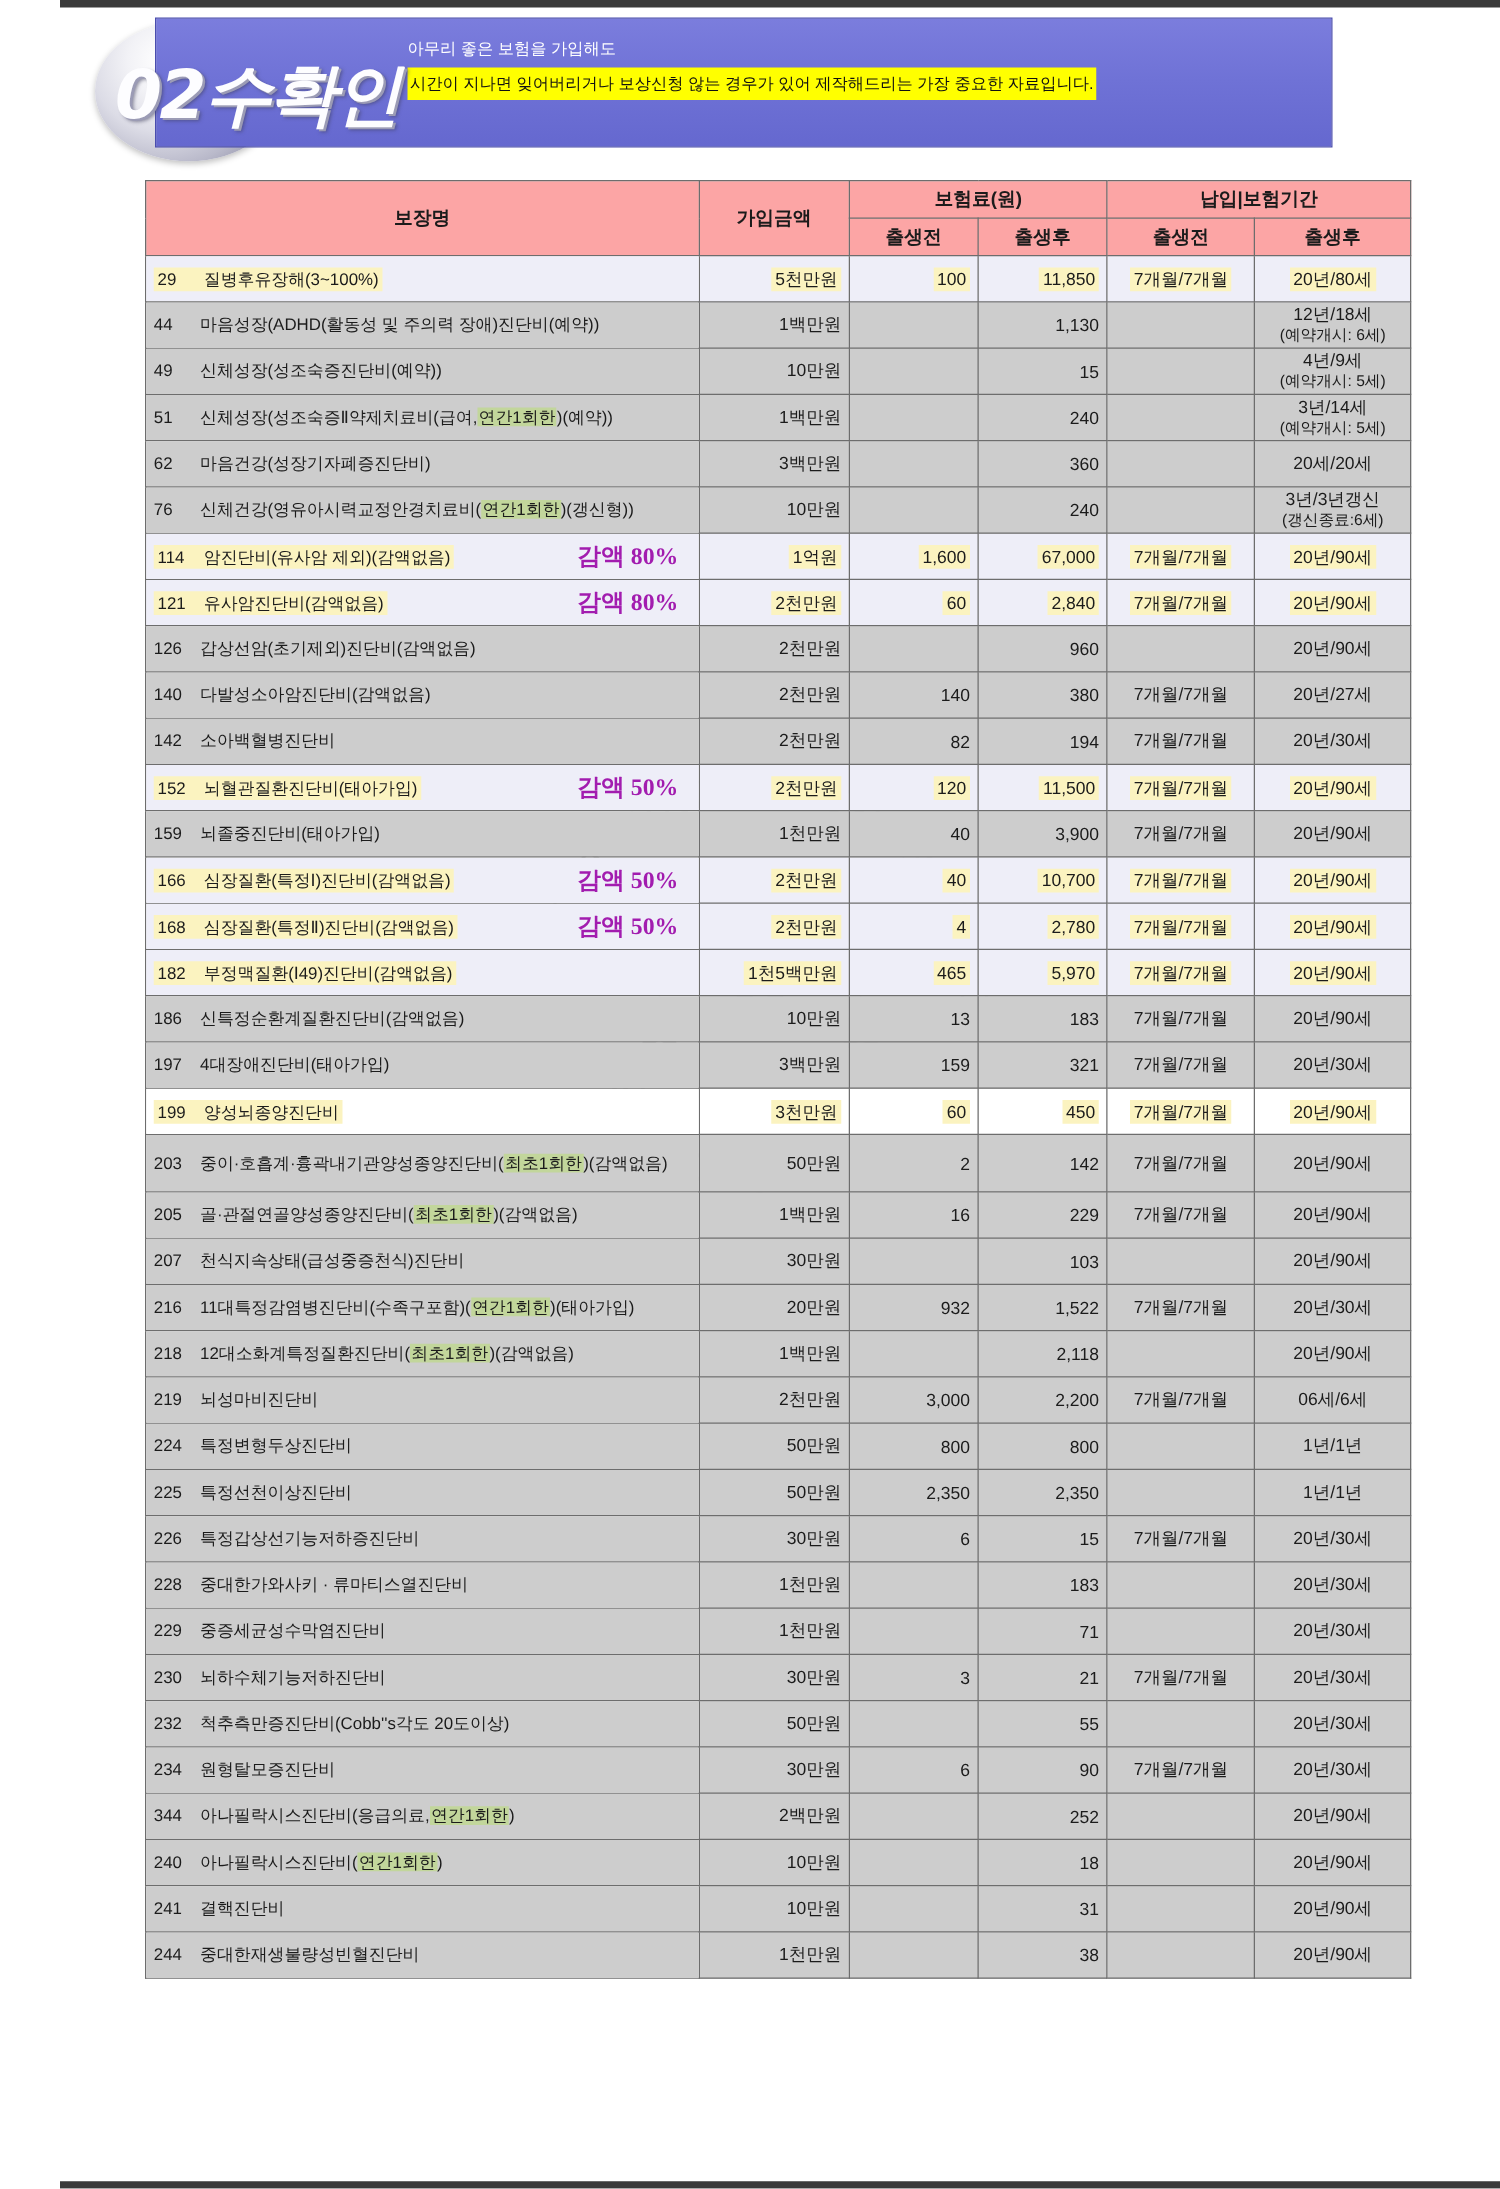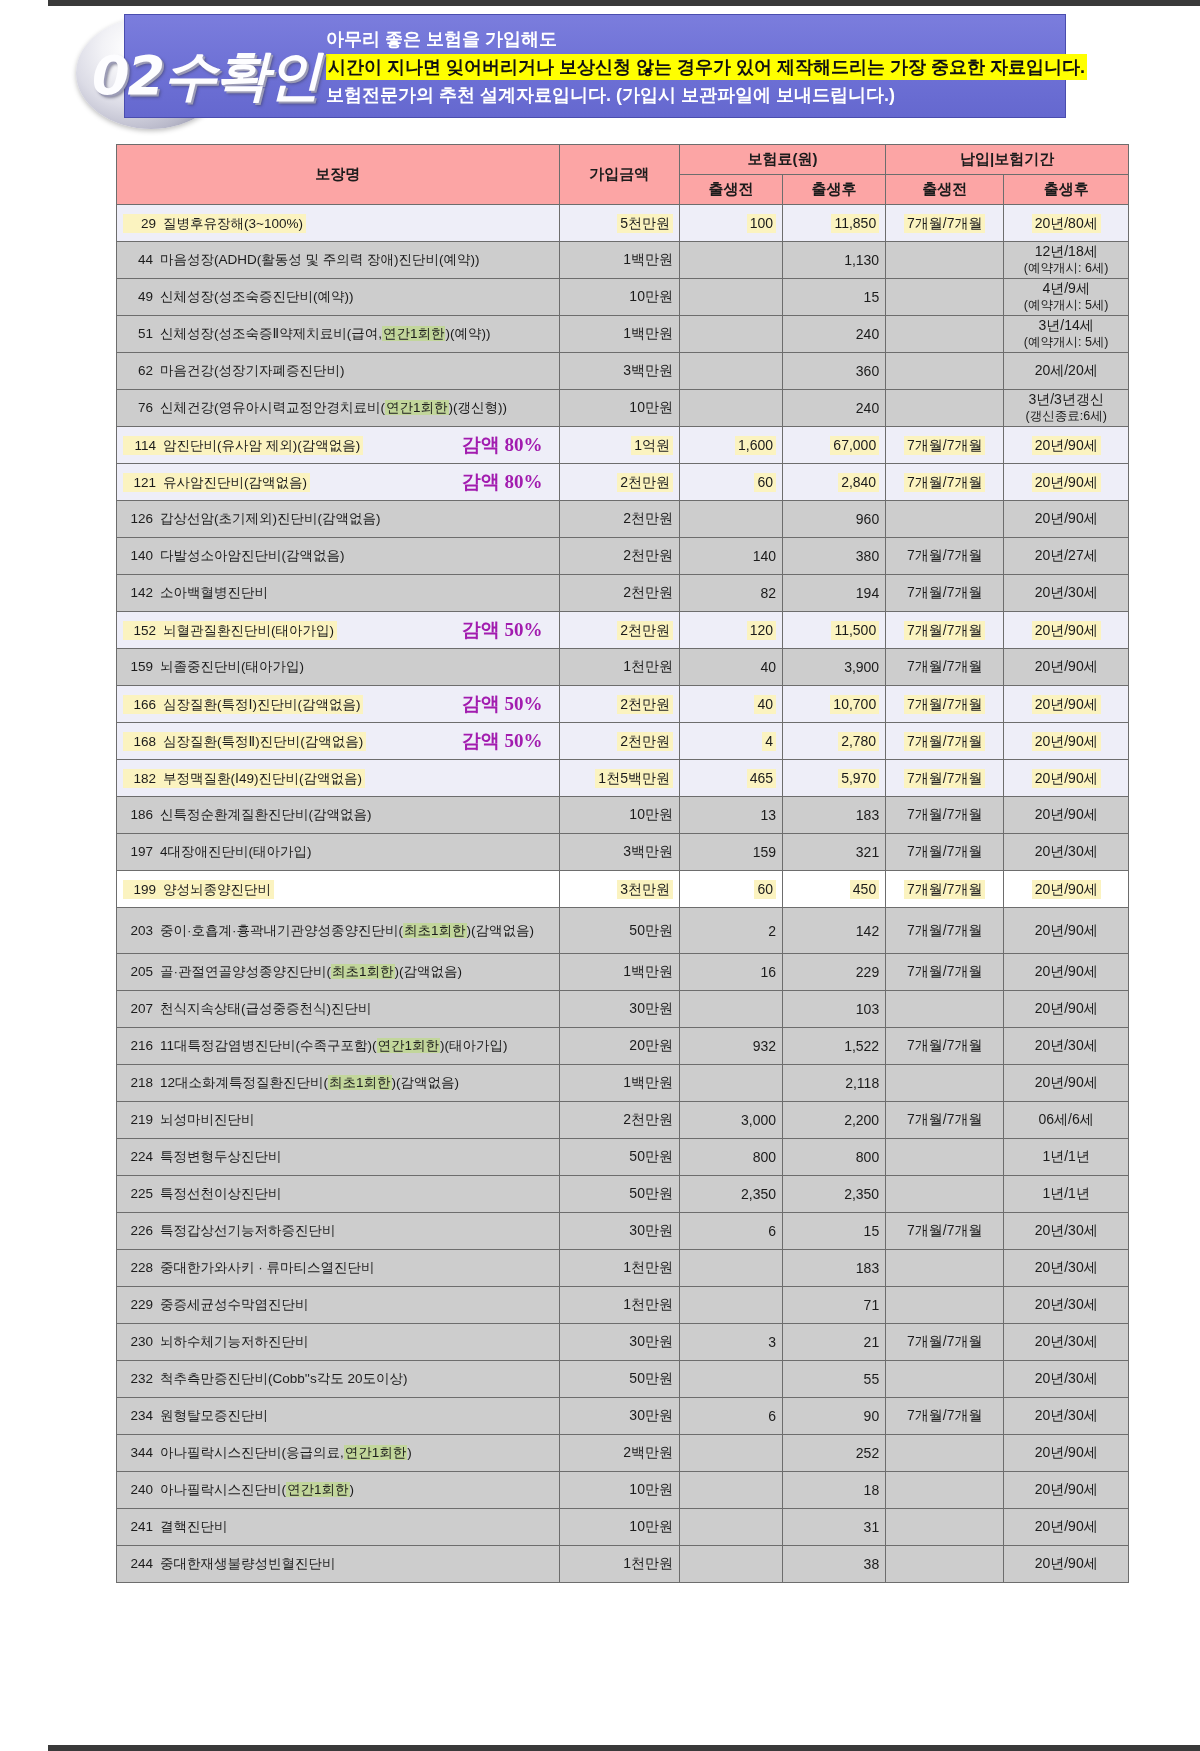--- a/index.html
+++ b/index.html
@@ -72,22 +72,22 @@
     white-space: nowrap;
     z-index: 5;
   }
   .banner-lines {
     position: absolute;
     left: 250px; top: 12px;
     width: 740px;
   }
   .bline {
     color: #ffffff;
-    font-size: 18px;
-    font-weight: bold;
+    font-size: 13px;
+    font-weight: normal;
     line-height: 26px;
     white-space: nowrap;
     margin-bottom: 2px;
   }
   .bline.hl {
     background: #ffff00;
     color: #111111;
     display: inline-block;
     padding: 0 2px;
   }
@@ -155,21 +155,21 @@
     position: absolute;
     right: 16px; top: 50%;
     transform: translateY(-50%);
     color: #a21caf;
     font-size: 19px;
     font-weight: bold;
     font-family: "Liberation Serif", serif;
     white-space: nowrap;
   }
   .num { font-size: 14px; }
-  .idx { display: inline-block; min-width: 30px; text-align: right; margin-right: 7px; }
+  .idx { display: inline-block; min-width: 30px; text-align: left; margin-right: 7px; }
   .nm-wrap { display: inline-block; }
   .sub { display: block; font-size: 12.5px; line-height: 16px; }
   td.ta .two { display: block; line-height: 17px; text-align: center; }
 </style>
 </head>
 <body>
 
 <div id="page">
 
   <div class="page-edge-top"></div>
@@ -196,21 +196,20 @@
     </svg>
   </div>
 
   <div class="header-wrap">
     <div class="logo-orb"></div>
     <div class="banner"></div>
     <div class="logo-text">02수확인</div>
     <div class="banner-lines">
       <div class="bline">아무리 좋은 보험을 가입해도</div>
       <div><span class="bline hl">시간이 지나면 잊어버리거나 보상신청 않는 경우가 있어 제작해드리는 가장 중요한 자료입니다.</span></div>
-      <div class="bline">보험전문가의 추천 설계자료입니다. (가입시 보관파일에 보내드립니다.)</div>
     </div>
   </div>
 
   <table class="cov">
     <colgroup>
       <col class="c-name">
         <col class="c-amt">
         <col class="c-pb">
         <col class="c-pa">
         <col class="c-tb">

